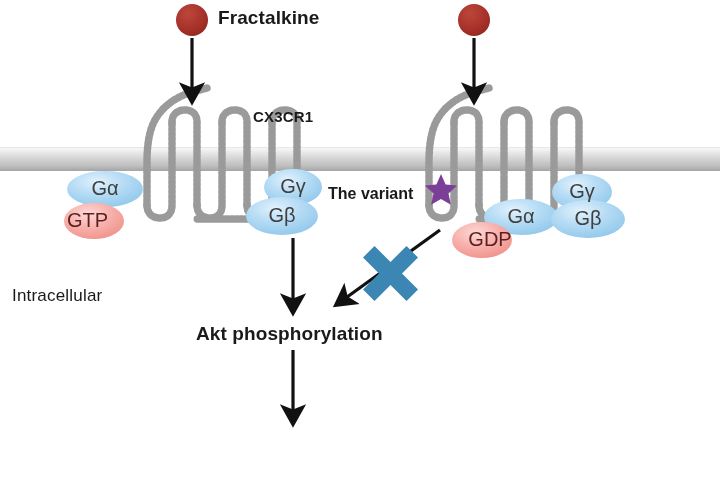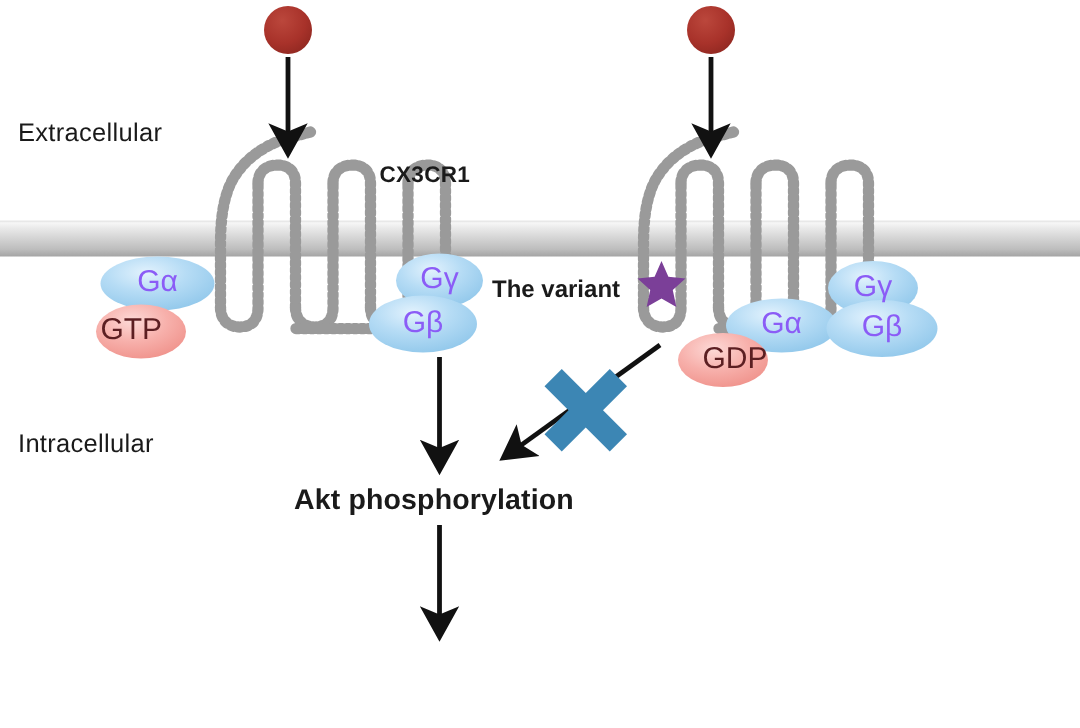--- a/index.html
+++ b/index.html
@@ -49,21 +49,21 @@
   }
   .lbl-process {
     font-size: 19px;
     font-weight: 700;
     letter-spacing: 0.1px;
   }
   .prot-text {
     position: absolute;
     font-family: "Liberation Sans", sans-serif;
     font-size: 20px;
-    color: #8b5cf6;
+    color: #404040;
     white-space: nowrap;
     text-align: center;
     pointer-events: none;
   }
   .prot-text.nuc {
     color: #5c1f22;
   }
 </style>
 </head>
 <body>
@@ -203,24 +203,24 @@
       <path d="M374.5,246 L390.5,262 L406.5,246 L418,257.5 L402,273.5
                L418,289.5 L406.5,301 L390.5,285 L374.5,301 L363,289.5
                L379,273.5 L363,257.5 Z" fill="#3c86b4"></path>
     </g>
 
     <g stroke="#111111" stroke-width="3.2" fill="none">
       <line x1="293" y1="350" x2="293" y2="424" marker-end="url(#arrowHead)"></line>
     </g>
   </svg>
 
-  <div class="lbl lbl-compartment" style="left:12px; top:79px;">Extracellular</div>
 
   <div class="lbl lbl-compartment" style="left:12px; top:286px;">Intracellular</div>
 
+  <div class="lbl lbl-ligand" style="left:218px; top:7px;">Fractalkine</div>
 
   <div class="lbl lbl-receptor" style="left:253px; top:108px;">CX3CR1</div>
 
   <div class="lbl lbl-variant" style="left:328px; top:185px;">The variant</div>
 
   <div class="prot-text" style="left:77px; top:177px; width:56px;">Gα</div>
 
   <div class="prot-text nuc" style="left:66px; top:209px; width:43px;">GTP</div>
 
   <div class="prot-text" style="left:265px; top:175px; width:56px;">Gγ</div>

